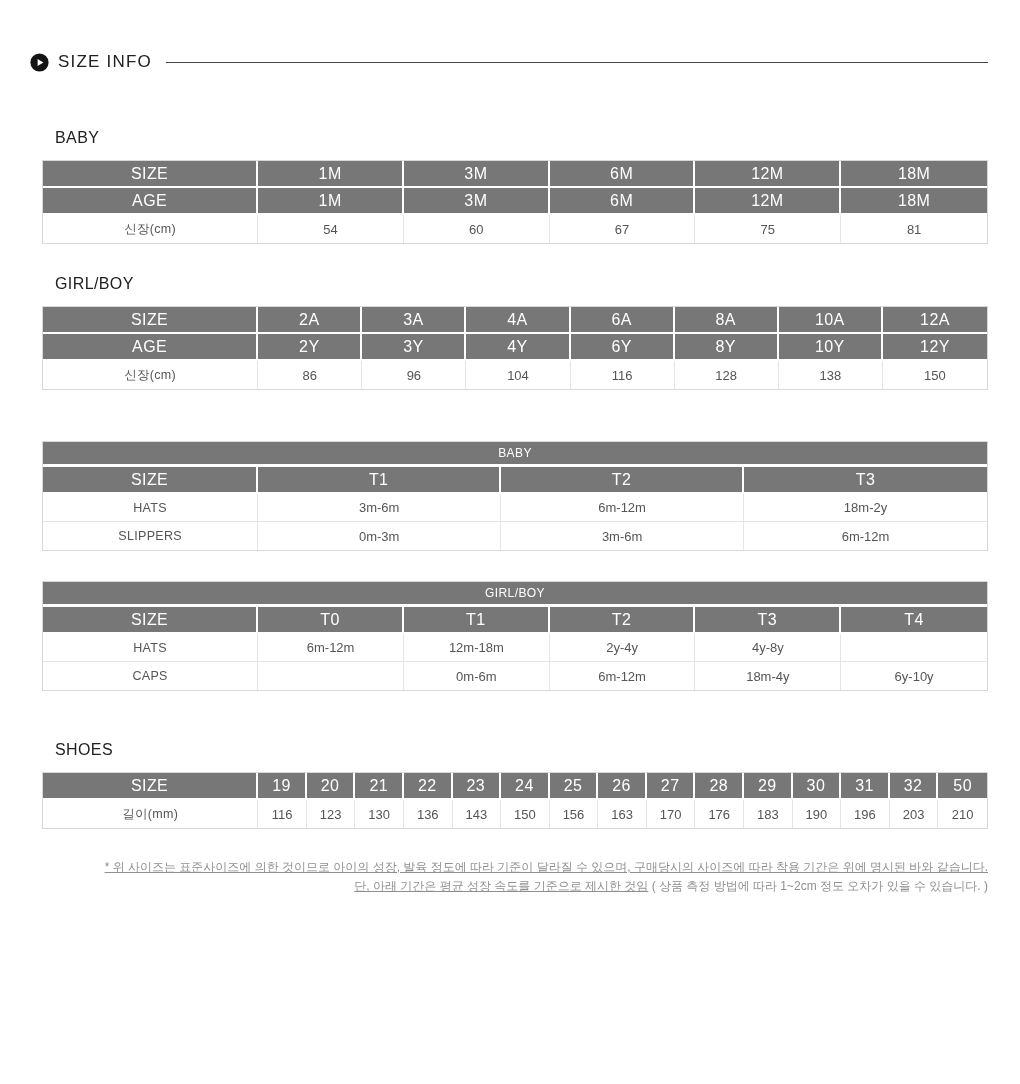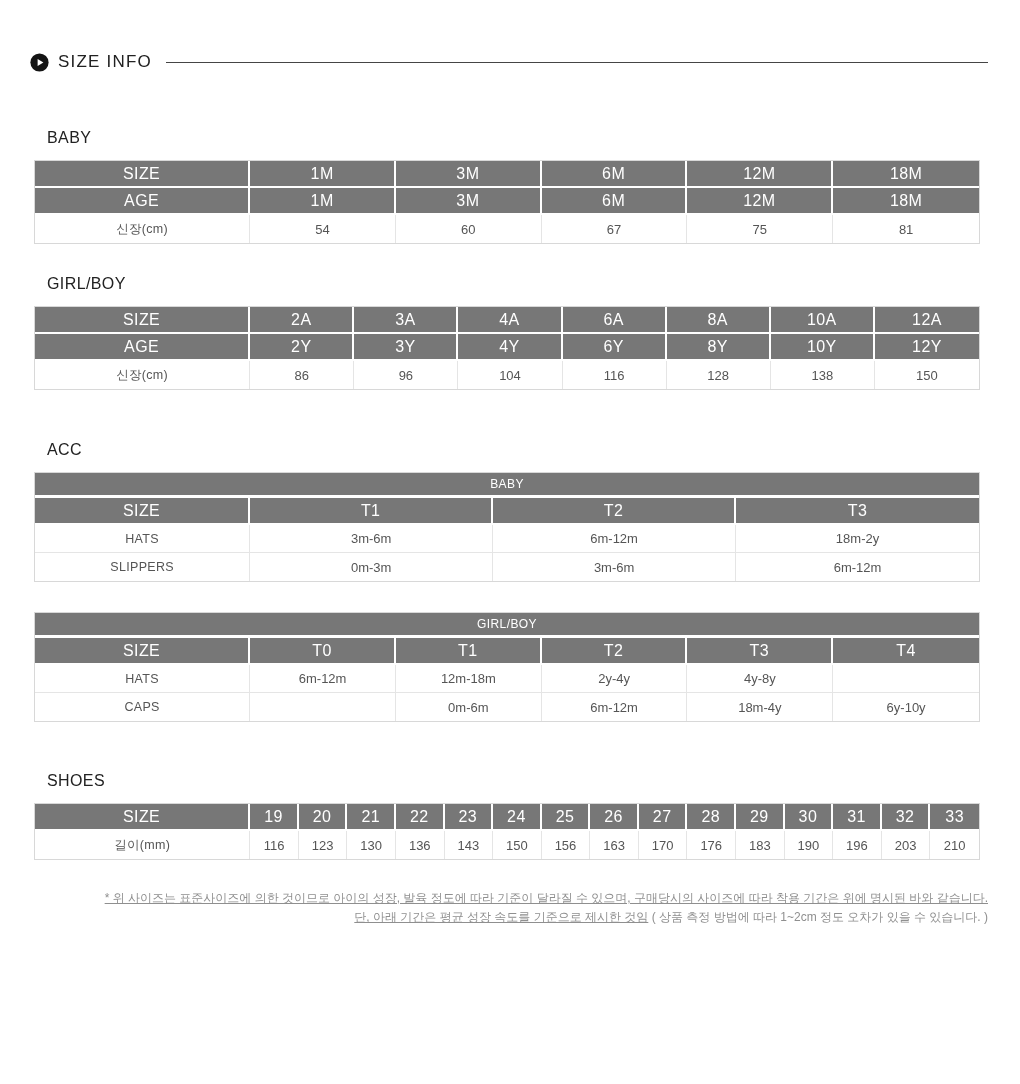--- a/index.html
+++ b/index.html
@@ -16,21 +16,21 @@
   *{box-sizing:border-box;}
   body{margin:0;background:#ffffff;font-family:"Liberation Sans","DejaVu Sans",sans-serif;}
   .page{width:1020px;min-height:1084px;padding:52px 32px 60px 30px;}
 
   .page-header{display:flex;align-items:center;}
   .play-icon{width:19px;height:19px;flex:0 0 auto;}
   .play-icon svg{display:block;width:19px;height:19px;}
   .page-title{font-size:17px;letter-spacing:1.2px;color:var(--title_text);margin-left:9px;font-weight:500;white-space:nowrap;}
   .header-rule{flex:1;height:1px;background:var(--rule);margin-left:14px;}
 
-  .section{margin-left:4px;}
+  .section{margin-left:12px;}
   .sec-title{font-size:16px;font-weight:500;letter-spacing:.4px;color:var(--title_text);margin:0 0 13px 13px;}
   .sec-baby{margin-top:57px;}
   .sec-girlboy{margin-top:31px;}
   .sec-acc{margin-top:51px;}
   .sec-shoes{margin-top:50px;}
   .table-gap{margin-top:30px;}
 
   table.size-table{width:946px;border-collapse:separate;border-spacing:0;table-layout:fixed;border:1px solid var(--border);}
   th.group-th{background:var(--header_bg);color:var(--header_text);font-weight:400;font-size:12px;letter-spacing:.4px;height:25px;border-bottom:3px solid #ffffff;text-align:center;}
   th.hcell{background:var(--header_bg);color:var(--header_text);font-weight:400;font-size:16px;letter-spacing:.4px;height:27px;border-right:2px solid #ffffff;border-bottom:2px solid #ffffff;text-align:center;}
@@ -143,21 +143,20 @@
             <td class="dcell">116</td>
             <td class="dcell">128</td>
             <td class="dcell">138</td>
             <td class="dcell">150</td>
           </tr>
         </tbody>
       </table>
   </div>
 
   <div class="section sec-acc">
-    <h2 class="sec-title">ACC</h2>
     <table class="size-table">
         <colgroup>
           <col style="width: 22.8%;">
           <col style="width: 25.733%;">
           <col style="width: 25.733%;">
           <col style="width: 25.733%;">
         </colgroup>
         <tbody>
           <tr>
             <th class="group-th" colspan="4">BABY</th>
@@ -254,21 +253,21 @@
             <th class="hcell">23</th>
             <th class="hcell">24</th>
             <th class="hcell">25</th>
             <th class="hcell">26</th>
             <th class="hcell">27</th>
             <th class="hcell">28</th>
             <th class="hcell">29</th>
             <th class="hcell">30</th>
             <th class="hcell">31</th>
             <th class="hcell">32</th>
-            <th class="hcell">33</th>
+            <th class="hcell">50</th>
           </tr>
           <tr>
             <td class="lcell">길이(mm)</td>
             <td class="dcell">116</td>
             <td class="dcell">123</td>
             <td class="dcell">130</td>
             <td class="dcell">136</td>
             <td class="dcell">143</td>
             <td class="dcell">150</td>
             <td class="dcell">156</td>

